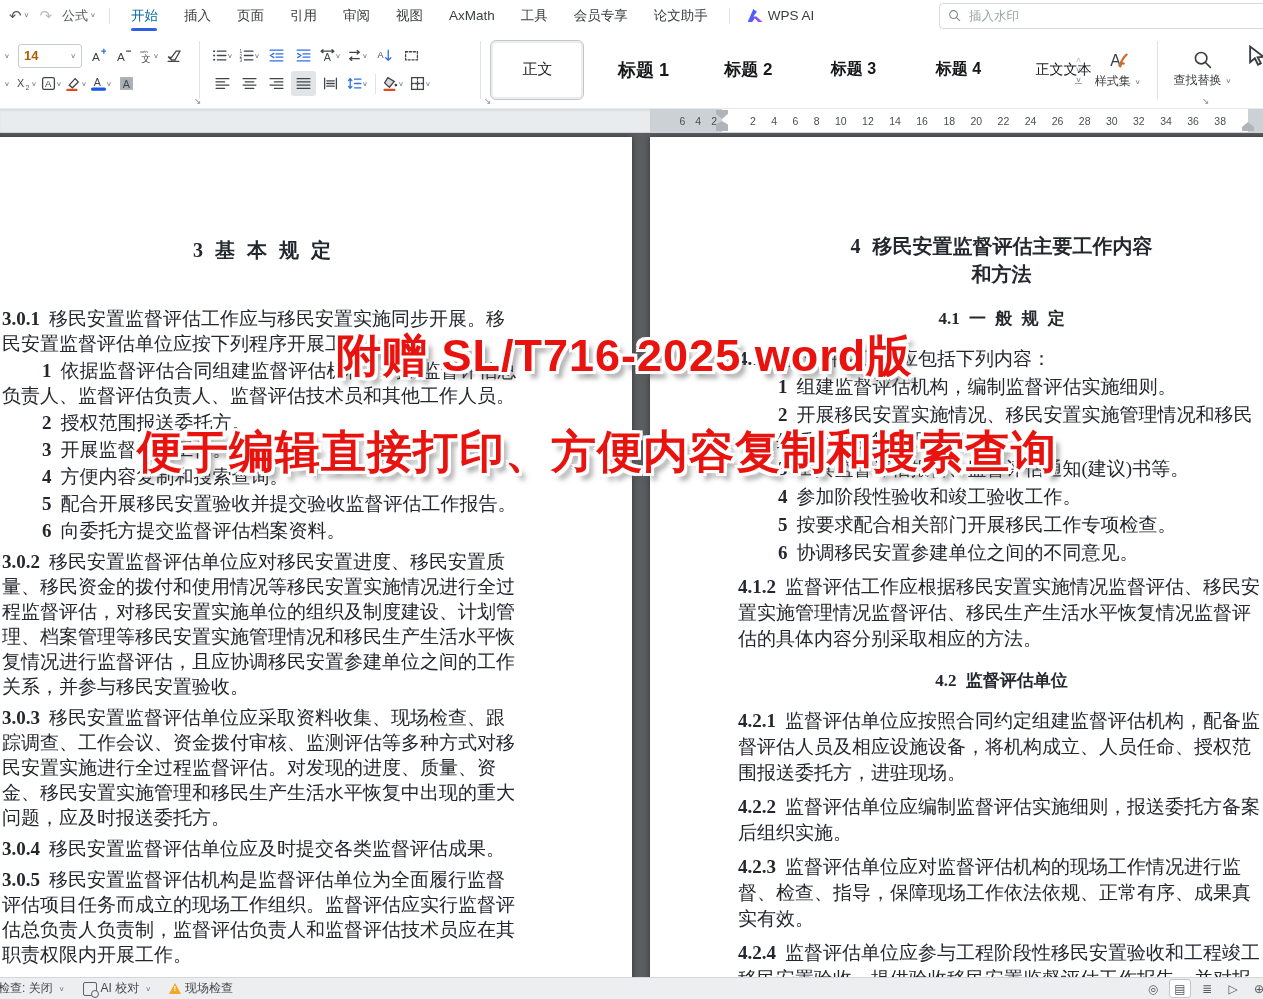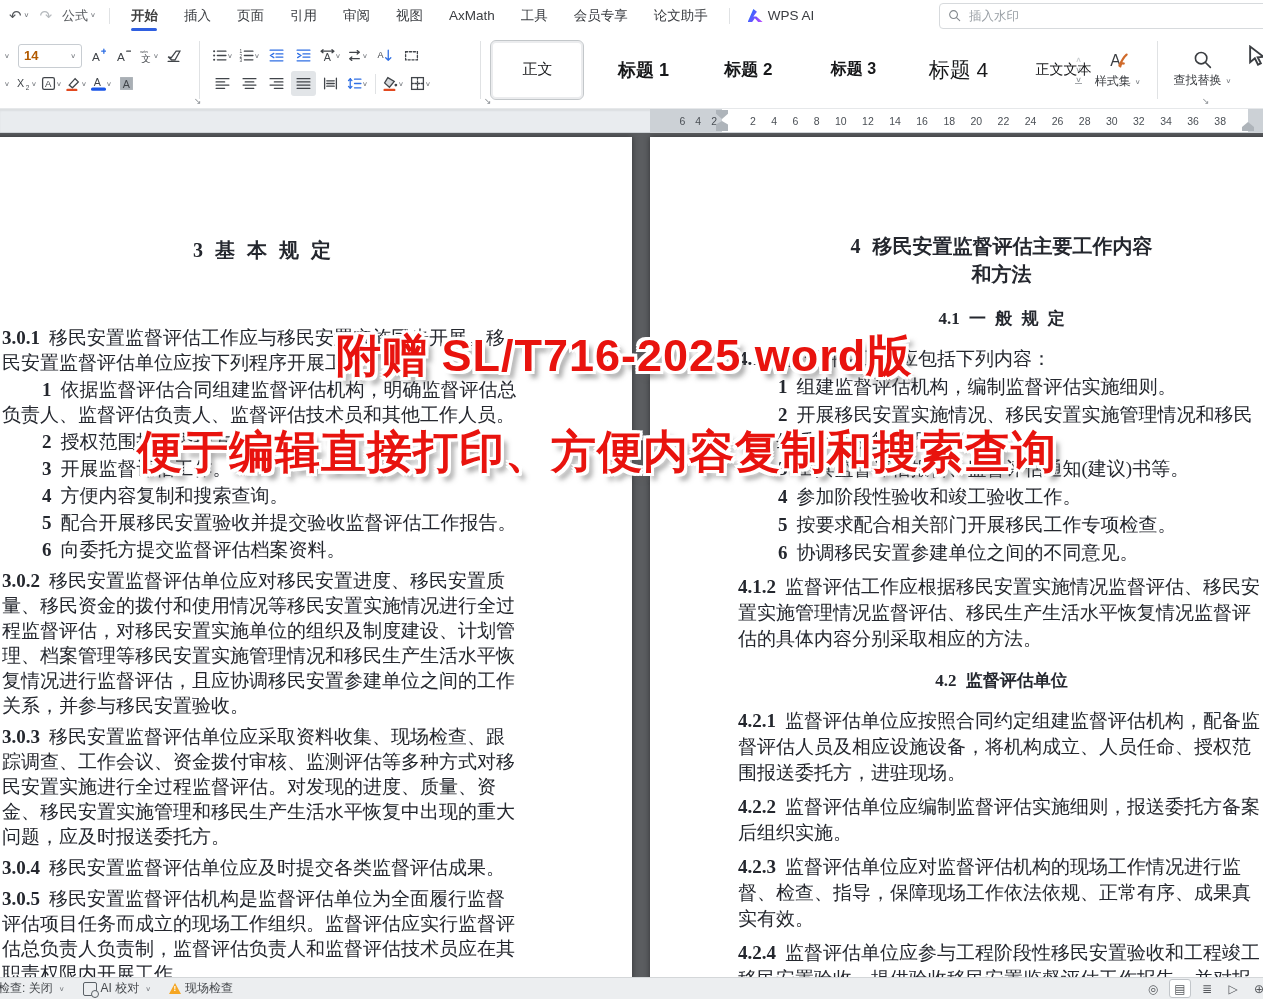--- a/index.html
+++ b/index.html
@@ -7,21 +7,21 @@
           font-family:"Liberation Sans","DejaVu Sans",sans-serif;color:#3a3d41;}
 
   
   .menubar{position:relative;height:31px;display:flex;align-items:center;background:#fff;padding-left:4px;}
   .mb-ico{display:flex;align-items:center;color:#55585c;font-size:15px;padding:0 5px;cursor:pointer;}
   .mb-ico.dis{color:#b6babe;}
   .caret{font-size:8px;color:#7a7e83;margin-left:2px;transform:scaleY(.8);}
   .vline{width:1px;height:16px;background:#e0e2e4;margin:0 8px;}
   .tabs{display:flex;align-items:center;height:100%;}
   .tab{position:relative;padding:0 13px;font-size:13.5px;height:100%;display:flex;align-items:center;cursor:pointer;white-space:nowrap;}
-  .tab.active{color:#404040;font-weight:bold;}
+  .tab.active{color:#0369a1;font-weight:normal;}
   .tab.active::after{content:"";position:absolute;left:50%;transform:translateX(-50%);bottom:0;width:26px;height:3px;background:#2f5fe0;border-radius:2px;}
   .wpsai{display:flex;align-items:center;gap:5px;font-size:13.5px;padding:0 10px;cursor:pointer;}
   .ai-logo{width:15px;height:13px;background:linear-gradient(120deg,#2f6bff 20%,#7a4dff 60%,#c44dff 100%);
            clip-path:polygon(0 100%,38% 0,62% 22%,38% 58%,58% 58%,100% 100%,70% 100%,48% 72%,30% 100%);}
   .searchbox{margin-left:auto;margin-right:-6px;width:312px;height:24px;border:1px solid #d7dadd;border-radius:4px;
              display:flex;align-items:center;gap:6px;padding:0 8px;background:#fff;}
   .searchbox input{border:none;outline:none;font-size:12.5px;color:#333;width:240px;background:transparent;font-family:inherit;}
   .searchbox input::placeholder{color:#9aa0a6;}
 
   
@@ -39,21 +39,21 @@
   .si text{stroke:none;fill:currentColor;font-family:"Liberation Sans",sans-serif;}
   .launcher{position:absolute;bottom:2px;font-size:9px;color:#8a8f94;cursor:pointer;line-height:1;}
   .gallery{display:flex;align-items:center;padding:4px 2px;gap:13px;}
   .gal-item{height:58px;min-width:88px;display:flex;align-items:center;justify-content:center;border-radius:6px;
             cursor:pointer;color:#17181a;padding:0 2px;}
   .gal-item.selected{border:1px solid #c3c7ca;box-shadow:inset 0 0 0 2px #ebecee;}
   .g-body{font-size:15px;}
   .g-h1{font-size:18px;font-weight:bold;}
   .g-h2{font-size:17px;font-weight:bold;}
   .g-h3{font-size:16px;font-weight:bold;}
-  .g-h4{font-size:21px;font-weight:normal;}
+  .g-h4{font-size:16px;font-weight:bold;}
   .g-plain{font-size:14px;}
   .gal-arrows{display:flex;flex-direction:column;align-items:center;justify-content:center;gap:1px;width:18px;color:#8a8f94;font-size:9px;}
   .gal-arrows span{cursor:pointer;line-height:1;transform:scaleY(.8);}
   .gal-arrows .dis{color:#c6cacd;}
   .gal-arrows .more{border-bottom:1px solid #8a8f94;}
   .bigbtn{display:flex;flex-direction:column;align-items:center;justify-content:center;gap:3px;padding:0 8px;cursor:pointer;}
   .bigbtn .lbl{font-size:12px;color:#3a3d41;white-space:nowrap;display:flex;align-items:center;gap:2px;}
   .pointer-stub{position:relative;width:26px;}
   .pointer-stub svg{position:absolute;left:8px;top:14px;}
 
@@ -79,21 +79,21 @@
   .content{font-family:"Liberation Serif","DejaVu Serif",serif;color:#24272e;}
   .lp .content{margin:99px 0 0 62px;width:520px;font-size:19px;line-height:25px;}
   .rp .content{margin:95px 0 0 88px;width:527px;font-size:19px;line-height:26px;}
   .blk{margin:0;}
   .blk .num{font-weight:bold;margin-right:9px;}
   .blk .num:empty{display:none;margin:0;}
   .blk.item{text-indent:40px;margin-top:2px;}
   .blk.para{margin-top:6px;}
   .rp .blk.para{margin-top:8px;}
   .blk.chapter{font-weight:bold;font-size:20px;line-height:28px;text-align:center;word-spacing:7px;}
-  .lp .blk.chapter{margin-bottom:61px;}
+  .lp .blk.chapter{margin-bottom:42px;}
   .rp .blk.chapter{max-width:318px;margin:0 auto 18px;}
   .blk.section{font-weight:bold;font-size:17px;text-align:center;word-spacing:5px;margin:16px 0 14px;}
 
   
   .wm{position:absolute;z-index:5;font-size:45px;font-weight:bold;line-height:1;white-space:nowrap;
       font-family:"Liberation Sans","DejaVu Sans",sans-serif;letter-spacing:1px;
       text-shadow:-3px -3px 0 #fff,3px -3px 0 #fff,-3px 3px 0 #fff,3px 3px 0 #fff,
                   -3px 0 0 #fff,3px 0 0 #fff,0 3px 0 #fff,0 -3px 0 #fff,
                   6px 7px 5px rgba(90,90,90,.55);}
   .wm1{left:336px;top:200px;}

